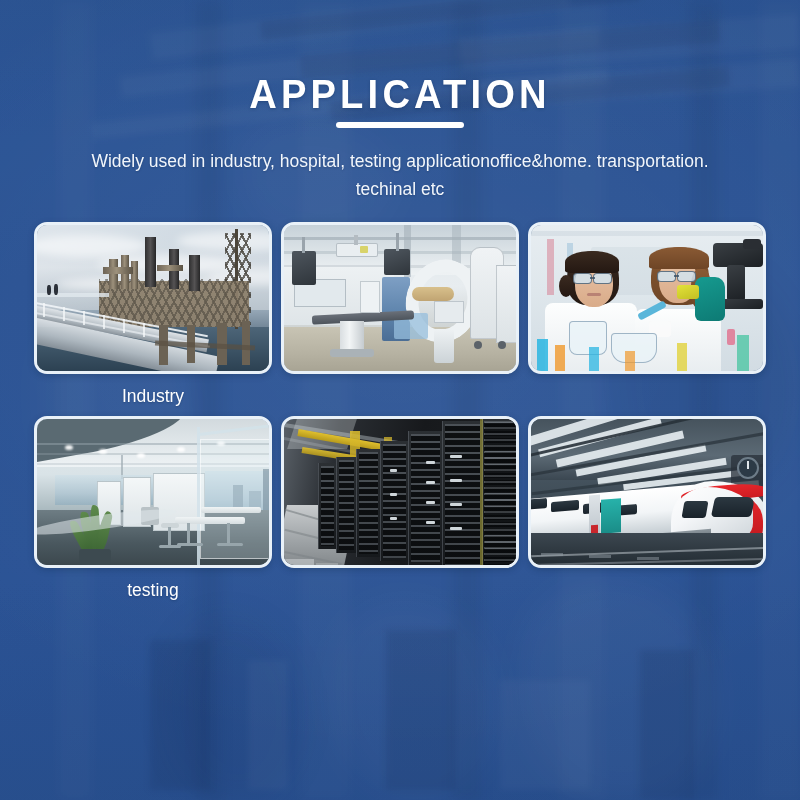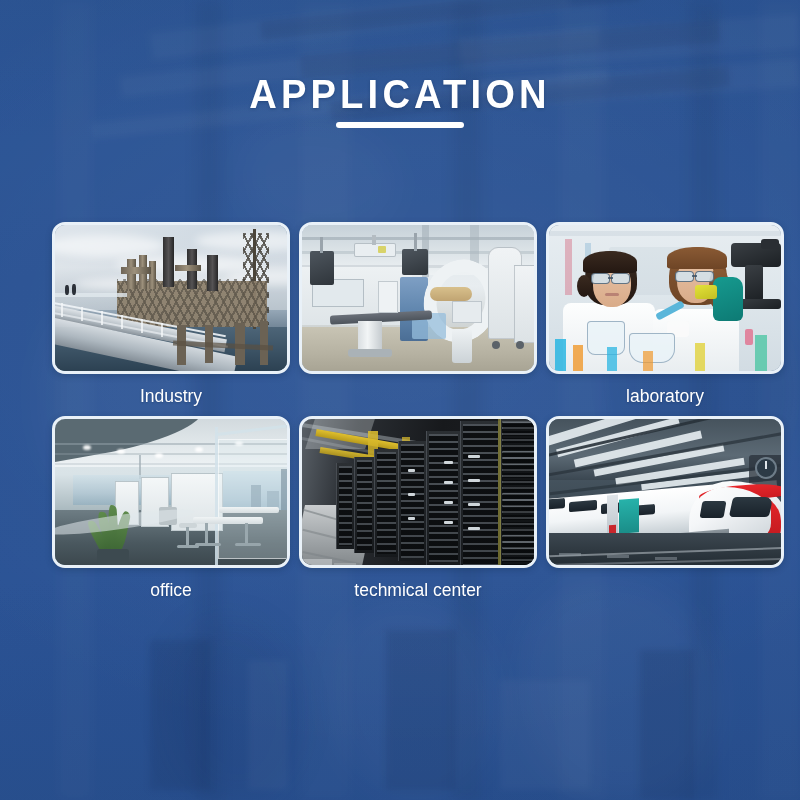--- a/index.html
+++ b/index.html
@@ -104,21 +104,21 @@
     color: #f2f6fb;
     font-size: 17.5px;
     line-height: 28px;
     font-weight: 400;
     text-shadow: 0 1px 2px rgba(18,44,80,0.3);
   }
 
   #tile-grid {
     position: absolute;
     top: 222px;
-    left: 52px;
+    left: 34px;
     width: 732px;
   }
 
   .tile-row {
     display: flex;
     justify-content: space-between;
     margin-bottom: 9px;
   }
 
   .tile {
@@ -297,20 +297,21 @@
   <div class="bg-wash"></div>
   <div class="bg-vign"></div>
 </div>
 
 <div id="content">
 
   <h1 id="page-title">APPLICATION</h1>
 
   <div id="title-underline"></div>
 
+  <p id="subtitle">Widely used in industry, hospital, testing applicationoffice&amp;home. transportation. techinal etc</p>
 
   <div id="tile-grid">
 
     <div class="tile-row">
 
       <div class="tile">
         <div class="tile-frame">
           <div class="photo ph-industry">
             <div class="p sky"></div>
             <div class="p cloud" style="left:-10px; top:10px;  width:120px; height:22px;"></div>
@@ -450,21 +451,20 @@
             <div class="p flask" style="left:80px;  top:108px; width:46px; height:30px; border-radius:4px 4px 14px 14px;"></div>
             <div class="p tube" style="left:6px;   top:114px; width:11px; height:38px; background:rgba(42,182,226,.85);"></div>
             <div class="p tube" style="left:24px;  top:120px; width:10px; height:32px; background:rgba(240,152,44,.8);"></div>
             <div class="p tube" style="left:58px;  top:122px; width:10px; height:30px; background:rgba(42,182,226,.75);"></div>
             <div class="p tube" style="left:94px;  top:126px; width:10px; height:26px; background:rgba(240,152,44,.7);"></div>
             <div class="p tube" style="left:146px; top:118px; width:10px; height:34px; background:rgba(225,210,60,.8);"></div>
             <div class="p tube" style="left:206px; top:110px; width:12px; height:42px; background:rgba(70,196,160,.75);"></div>
             <div class="p" style="left:196px; top:104px; width:8px; height:16px; background:rgba(226,96,128,.7); border-radius:2px;"></div>
           </div>
         </div>
-        <div class="tile-caption">laboratory</div>
       </div>
     </div>
 
     <div class="tile-row">
 
       <div class="tile">
         <div class="tile-frame">
           <div class="photo ph-office">
             <div class="p ceiling"></div>
             <div class="p" style="left:-30px; top:-12px; width:180px; height:44px; background:#5a6a72; border-radius:0 0 60% 0; transform:rotate(-10deg);"></div>
@@ -509,21 +509,21 @@
 
             <div class="p plant" style="left:46px; top:92px;  width:10px; height:40px; transform:rotate(-16deg);"></div>
             <div class="p plant" style="left:54px; top:86px;  width:9px;  height:48px; transform:rotate(-4deg);"></div>
             <div class="p plant" style="left:62px; top:92px;  width:10px; height:42px; transform:rotate(12deg);"></div>
             <div class="p plant" style="left:38px; top:100px; width:9px;  height:34px; transform:rotate(-28deg);"></div>
             <div class="p" style="left:42px; top:130px; width:32px; height:16px; background:#3d4a50; border-radius:3px;"></div>
 
             <div class="p" style="left:-10px; top:96px; width:150px; height:14px; background:rgba(226,233,236,.55); border-radius:50%; transform:rotate(-8deg);"></div>
           </div>
         </div>
-        <div class="tile-caption">office</div>
+        <div class="tile-caption">testing</div>
       </div>
 
       <div class="tile">
         <div class="tile-frame">
           <div class="photo ph-data">
 
             <div class="p aisle" style="left:-4px; top:86px; width:70px; height:66px; transform: skewX(-12deg);"></div>
             <div class="p" style="left:0; top:96px; width:46px; height:2px; background:rgba(120,126,130,.6); transform:rotate(16deg);"></div>
             <div class="p" style="left:0; top:116px; width:52px; height:2px; background:rgba(120,126,130,.5); transform:rotate(14deg);"></div>
             <div class="p" style="left:0; top:138px; width:58px; height:2px; background:rgba(120,126,130,.45); transform:rotate(12deg);"></div>
@@ -572,21 +572,20 @@
             <div class="p led" style="left:166px; top:84px; width:12px; height:3px;"></div>
             <div class="p led" style="left:166px; top:108px; width:12px; height:3px;"></div>
             <div class="p led" style="left:106px; top:50px; width:7px; height:3px;"></div>
             <div class="p led" style="left:106px; top:74px; width:7px; height:3px;"></div>
             <div class="p led" style="left:106px; top:98px; width:7px; height:3px;"></div>
 
             <div class="p" style="left:0; top:140px; width:30px; height:12px; background:rgba(214,218,220,.5);"></div>
             <div class="p" style="left:32px; top:144px; width:22px; height:8px; background:rgba(190,195,198,.4);"></div>
           </div>
         </div>
-        <div class="tile-caption">techmical center</div>
       </div>
 
       <div class="tile">
         <div class="tile-frame">
           <div class="photo ph-train">
             <div class="p roof"></div>
 
             <div class="p roofslat" style="left:-10px; top:2px;  width:120px; height:9px;  transform:rotate(-17deg);"></div>
             <div class="p roofslat" style="left:6px;   top:14px; width:126px; height:8px;  transform:rotate(-15deg);"></div>
             <div class="p roofslat" style="left:24px;  top:26px; width:130px; height:8px;  transform:rotate(-13deg);"></div>

